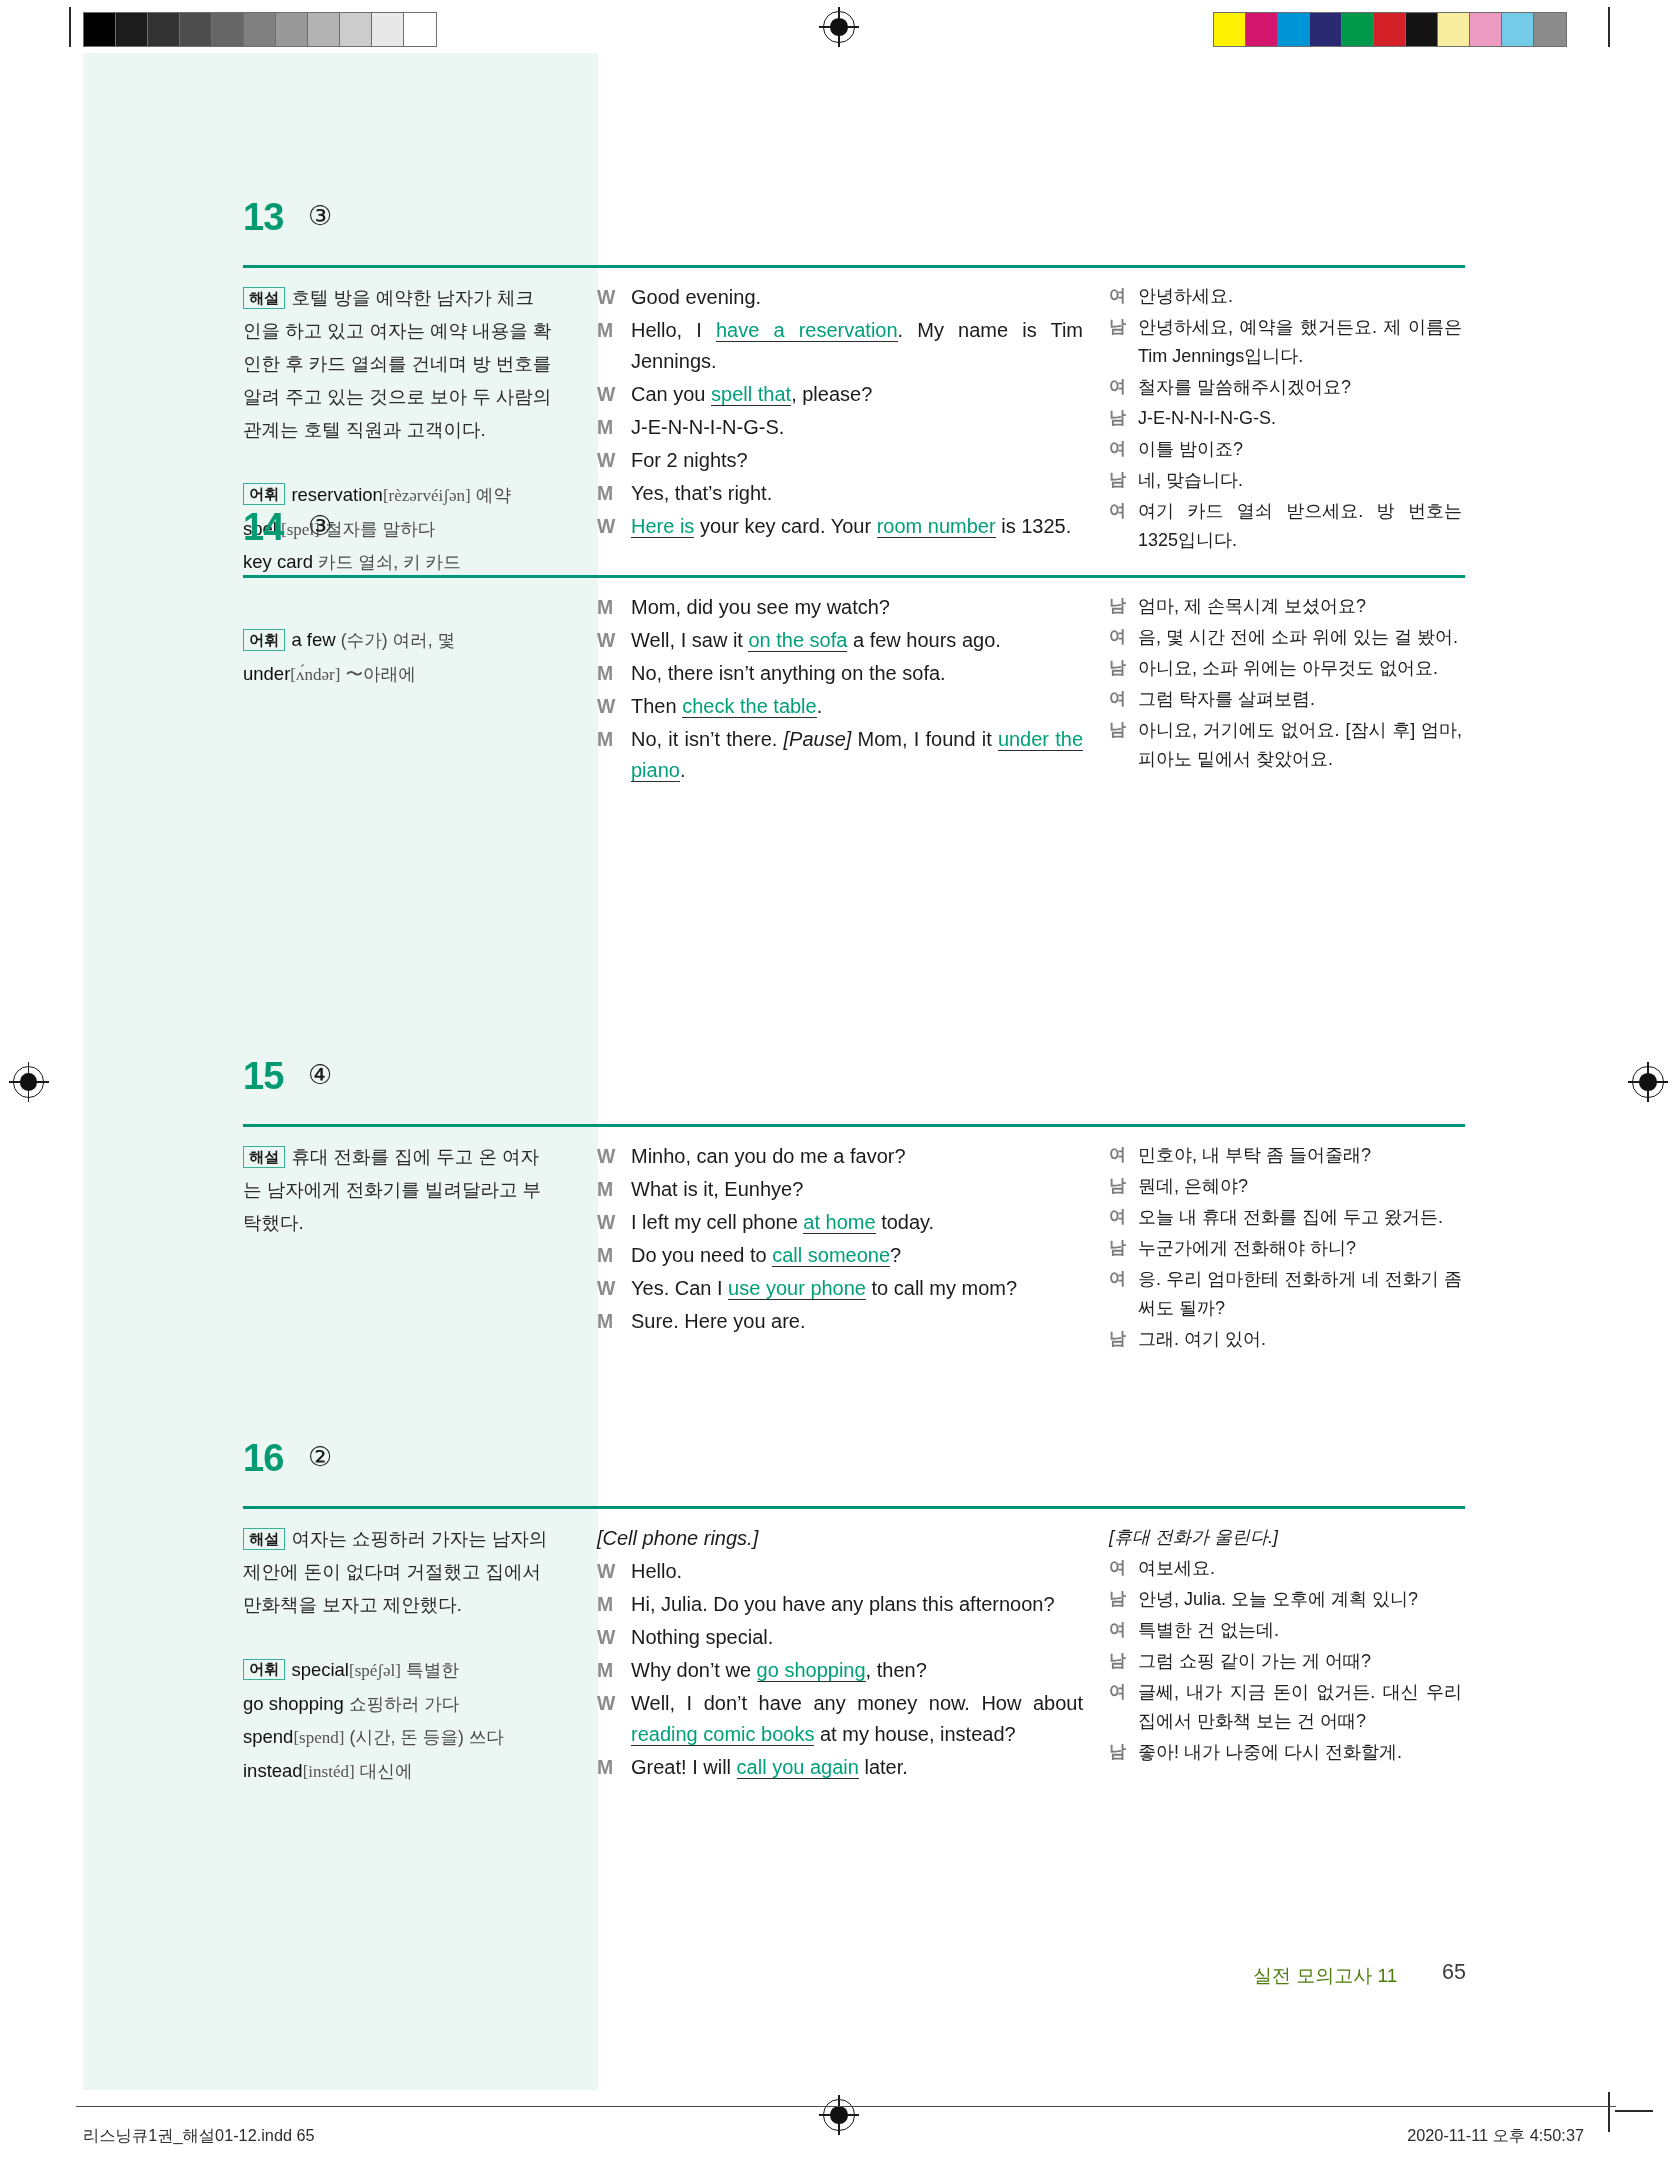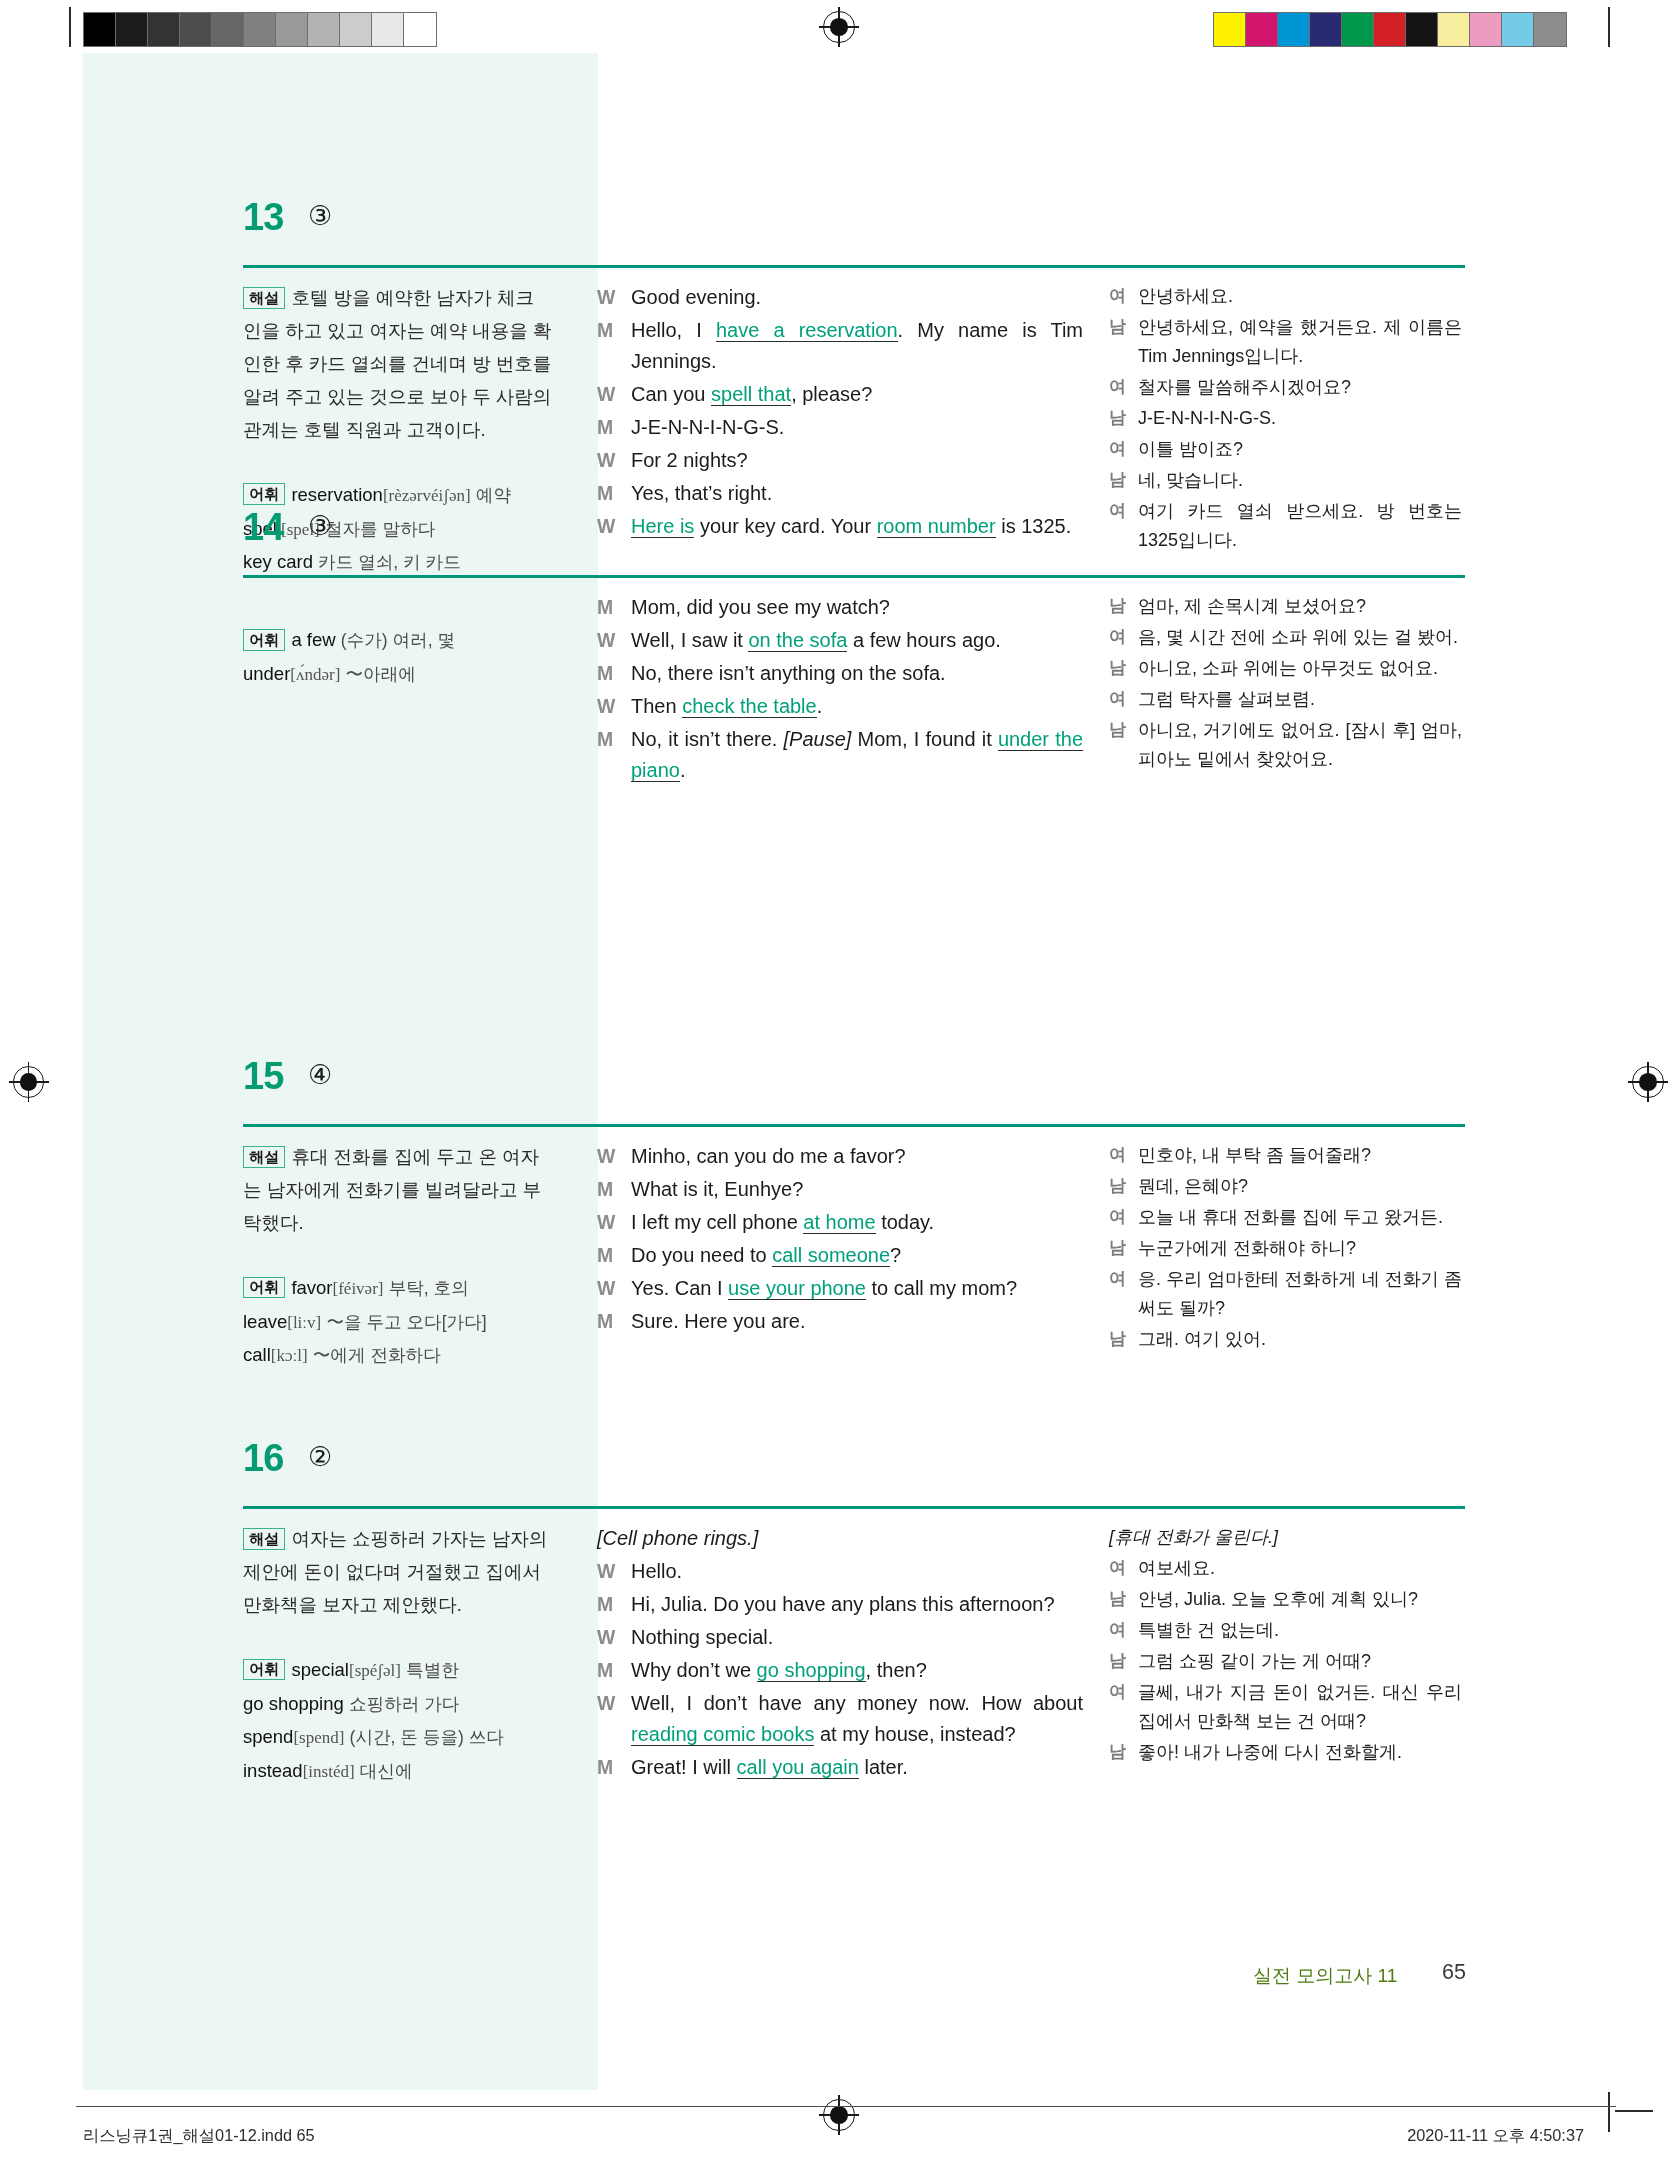--- a/index.html
+++ b/index.html
@@ -306,21 +306,20 @@
       </div>
       <div class="item" style="top: 1057px;">
         <div class="item-head">
           <div class="q-num">15</div>
           <div class="q-ans">④</div>
         </div>
         <div class="rule"></div>
         <div class="cols">
           <div class="col-note">
             <div class="tagline"><span class="tag">해설</span><span>휴대 전화를 집에 두고 온 여자는 남자에게 전화기를 빌려달라고 부탁했다.</span></div>
-            <div class="voc"><span class="tag">어휘</span><span><span class="hw">favor</span><span class="ipa">[féivər]</span> <span class="gloss">부탁, 호의</span></span><br><span><span class="hw">leave</span><span class="ipa">[liːv]</span> <span class="gloss">〜을 두고 오다[가다]</span></span><br><span><span class="hw">call</span><span class="ipa">[kɔːl]</span> <span class="gloss">〜에게 전화하다</span></span></div>
           </div>
           <div class="col-script">
             <div class="line">
               <div class="spk">W</div>
               <div class="utt"><span class="">Minho, can you do me a favor?</span></div>
             </div>
             <div class="line">
               <div class="spk">M</div>
               <div class="utt"><span class="">What is it, Eunhye?</span></div>
             </div>

